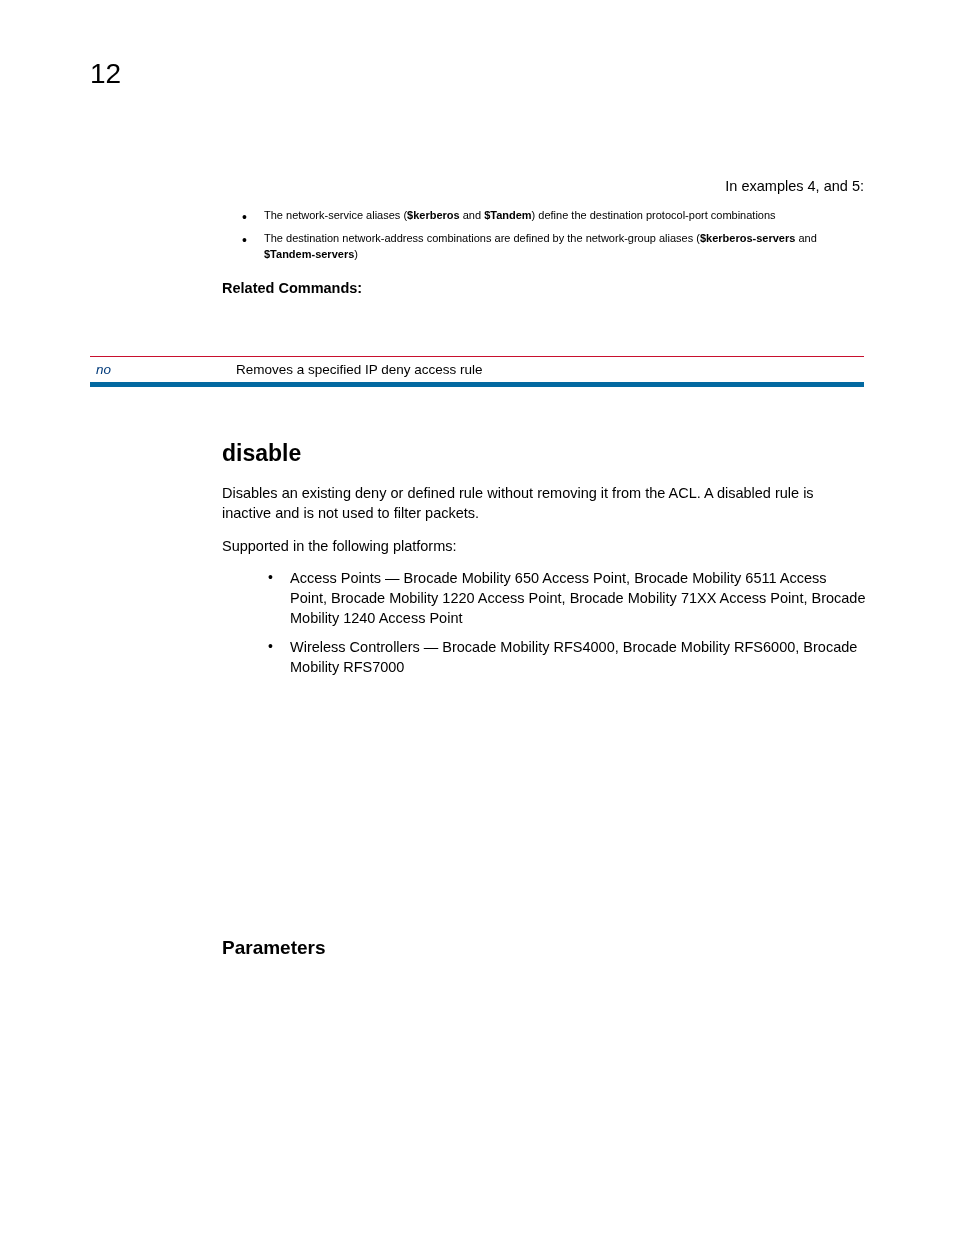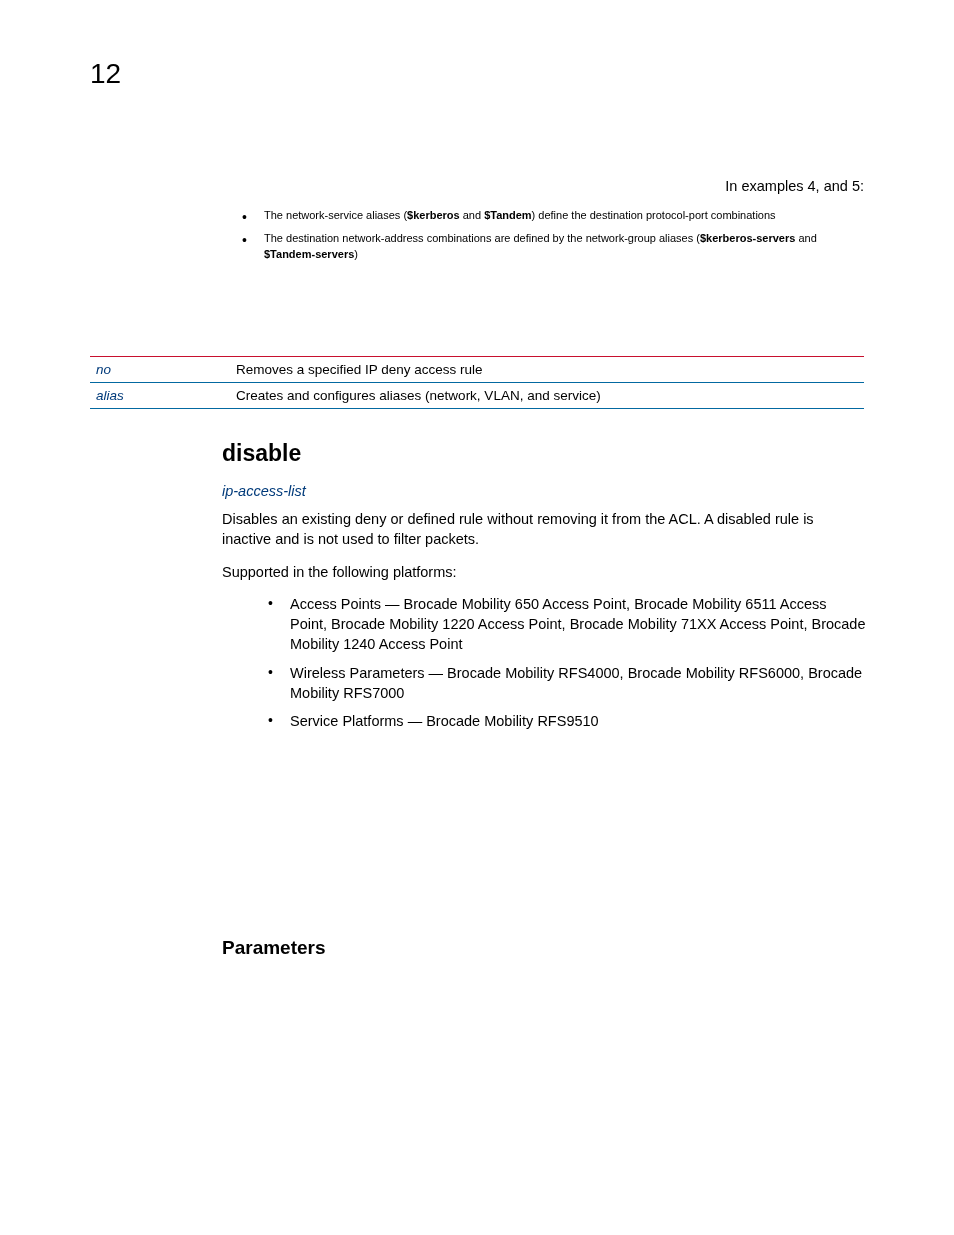--- a/index.html
+++ b/index.html
@@ -59,21 +59,21 @@
     .related-table {
       position: absolute;
       left: 90px;
       right: 90px;
       top: 356px;
       border-collapse: collapse;
       width: calc(100% - 180px);
     }
     .related-table tr {
       border-top: 1px solid #c8102e;
-      border-bottom: 1px solid #0369a1;
+      border-bottom: 5px solid #0369a1;
     }
     .related-table td {
       padding: 5px 6px;
       font-size: 13.5px;
       vertical-align: middle;
     }
     .related-table td.cmd {
       width: 140px;
       font-style: italic;
       color: #003a7a;
@@ -135,40 +135,35 @@
 <div class="content">
   <div class="intro-text">In examples 4, and 5:</div>
   <ul class="main-list">
     <li>
       <span>The network-service aliases (</span><span class="bold">$kerberos</span><span> and </span><span class="bold">$Tandem</span><span>) define the destination protocol-port combinations</span>
     </li>
     <li>
       <span>The destination network-address combinations are defined by the network-group aliases (</span><span class="bold">$kerberos-servers</span><span> and </span><span class="bold">$Tandem-servers</span><span>)</span>
     </li>
   </ul>
+  <div class="section-label">Related Commands:</div>
 </div>
 
 <table class="related-table">
   <tbody>
       <tr>
     <td class="cmd">no</td>
     <td>Removes a specified IP deny access rule</td>
   </tr>
-  <tr>
-    <td class="cmd">alias</td>
-    <td>Creates and configures aliases (network, VLAN, and service)</td>
-  </tr>
 </tbody>
   </table>
 
 <div class="content2">
   <div class="h2">disable</div>
-  <div class="blue-italic">ip-access-list</div>
   <div class="para">Disables an existing deny or defined rule without removing it from the ACL. A disabled rule is inactive and is not used to filter packets.</div>
   <div class="para">Supported in the following platforms:</div>
   <ul class="platform-list">
     <li>Access Points — Brocade Mobility 650 Access Point, Brocade Mobility 6511 Access Point, Brocade Mobility 1220 Access Point, Brocade Mobility 71XX Access Point, Brocade Mobility 1240 Access Point</li>
-    <li>Wireless Parameters — Brocade Mobility RFS4000, Brocade Mobility RFS6000, Brocade Mobility RFS7000</li>
-    <li>Service Platforms — Brocade Mobility RFS9510</li>
+    <li>Wireless Controllers — Brocade Mobility RFS4000, Brocade Mobility RFS6000, Brocade Mobility RFS7000</li>
   </ul>
 </div>
 
 <div class="parameters-label">Parameters</div>
 
 </body></html>

